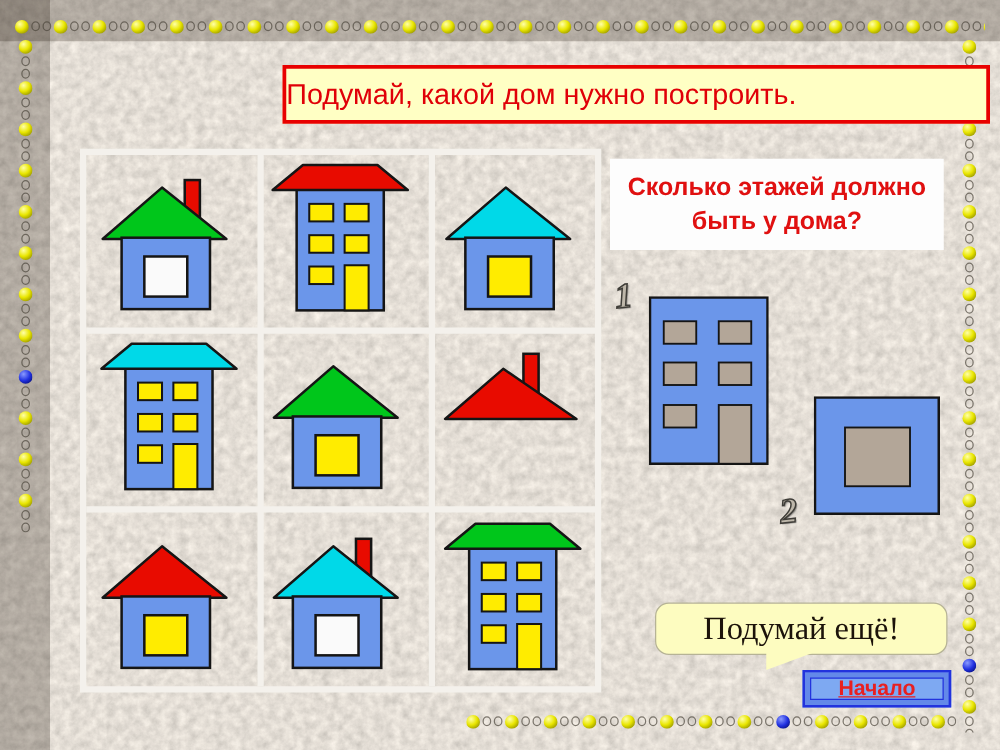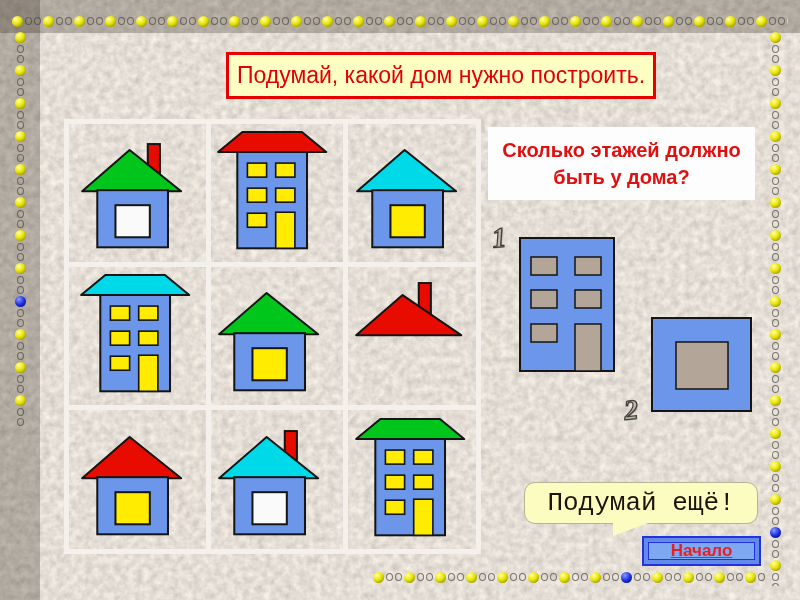--- a/index.html
+++ b/index.html
@@ -14,23 +14,23 @@
         background:radial-gradient(circle at 35% 30%, #ffffa8, #e9e600 45%, #7e7c00 95%);}
   .bead.blue{background:radial-gradient(circle at 35% 30%, #8a9aff, #2030e0 50%, #000660 95%);}
   .link{width:7px;height:8px;border-radius:50%;flex:none;box-sizing:border-box;
         border:1.5px solid rgba(75,70,60,.7);background:transparent;}
   #chain-top{left:12px;top:15px;width:776px;height:12px;}
   #chain-left{left:14px;top:32px;width:12px;height:394px;}
   #chain-right{left:769px;top:32px;width:12px;height:554px;}
   #chain-bottom{left:373px;top:571px;width:392px;height:12px;}
 
   
-  .title-box{position:absolute;left:226px;top:52px;width:430px;height:47px;
+  .title-box{position:absolute;left:226px;top:52px;width:566px;height:47px;
              background:#ffffc4;border:3px solid #e80000;box-sizing:border-box;
-             display:flex;align-items:center;justify-content:center;
+             display:flex;align-items:center;
              color:#e00008;font-size:23px;}
 
   
   .grid{position:absolute;left:64px;top:119px;width:417px;height:435px;
         box-sizing:border-box;border:5px solid #f4f1ec;
         display:grid;grid-template-columns:repeat(3,1fr);grid-template-rows:repeat(3,1fr);
         gap:5px;}
   .cell{position:relative;outline:0;}
   .cell svg{position:absolute;inset:0;width:100%;height:100%;}
   
@@ -53,21 +53,21 @@
              font-style:italic;font-weight:bold;font-size:28px;color:#beb7aa;
              -webkit-text-stroke:1.2px #3f3d38;
              text-shadow:1px 1px 1px rgba(40,40,40,.45);transform:rotate(-6deg);}
   #label-1{left:492px;top:222px;}
   #label-2{left:624px;top:394px;}
 
   
   .bubble{position:absolute;left:524px;top:482px;width:232px;height:40px;
           background:#fdfcc0;border:1px solid #b6b396;border-radius:11px;
           display:flex;align-items:center;justify-content:center;
-          font-family:Liberation Mono, monospace;font-size:26px;color:#1c130a;}
+          font-family:Liberation Serif, serif;font-size:26px;color:#1c130a;}
   .bubble .tail{position:absolute;left:88px;top:100%;margin-top:-1px;width:0;height:0;
           border-top:14px solid #fdfcc0;border-right:38px solid transparent;}
 
   
   .start-btn{position:absolute;left:642px;top:536px;width:119px;height:30px;
              background:#7ea9f2;border:2px solid #2233dd;box-sizing:border-box;
              box-shadow:inset 0 0 0 4px #6389e9, inset 0 0 0 5px #2233dd;
              display:flex;align-items:center;justify-content:center;
              color:#e82020;font-weight:bold;font-size:17px;cursor:pointer;text-decoration:underline;}
 </style>

